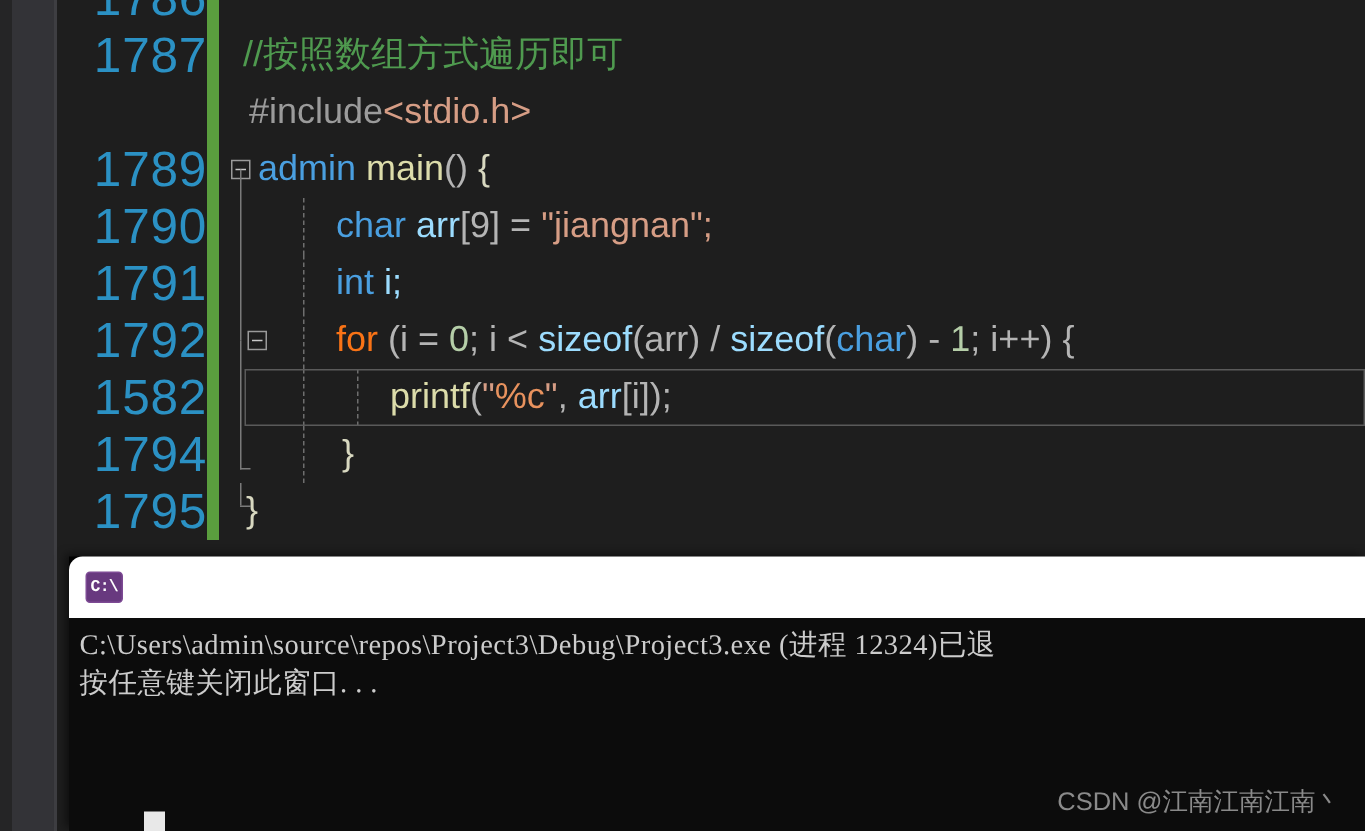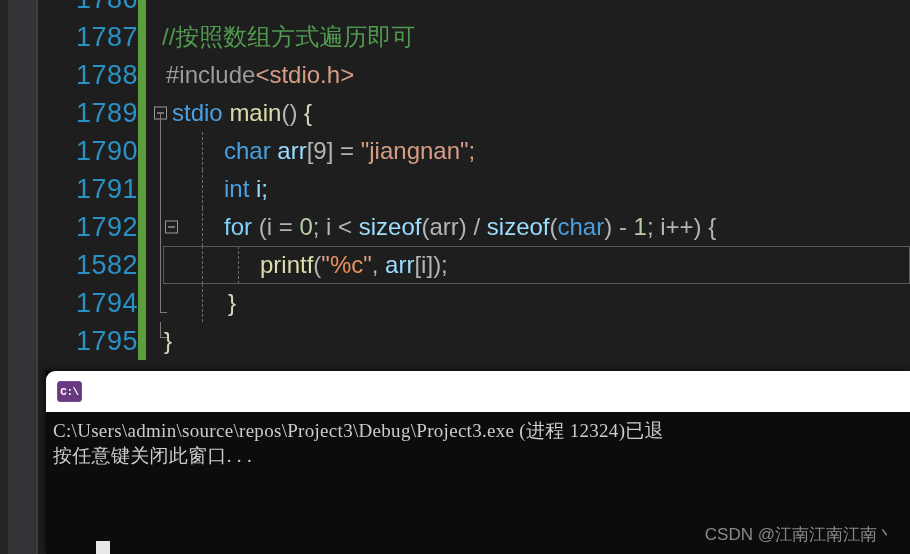--- a/index.html
+++ b/index.html
@@ -46,21 +46,21 @@
     white-space: nowrap;
   }
 
   .lineno {
     position: absolute;
     left: 0; top: 0;
     width: 100px;
     text-align: right;
     color: #2b91c4;
     font-family: "Liberation Sans", sans-serif;
-    font-size: 27px;
+    font-size: 33px;
     line-height: 38px;
     letter-spacing: 0.5px;
   }
 
   
   .changebar {
     position: absolute;
     left: 100px; top: 0;
     width: 8px; height: 100%;
     background: #5a9e3e;
@@ -125,21 +125,21 @@
     right: 0; height: 38px;
     border: 1px solid #5a5a5a;
     pointer-events: none;
   }
 
   
   .tok-comment  { color: #4f9a4f; }
   .tok-pp       { color: #9b9b9b; }
   .tok-ppfile   { color: #d69d85; }
   .tok-keyword  { color: #4a9fe0; }
-  .tok-ctrl     { color: #7dd3fc; }
+  .tok-ctrl     { color: #f97316; }
   .tok-func     { color: #dcdcaa; }
   .tok-ident    { color: #9cdcfe; }
   .tok-string   { color: #d69d85; }
   .tok-fmt      { color: #e8925e; }
   .tok-num      { color: #b5cea8; }
   .tok-op       { color: #b4b4b4; }
   .tok-plain    { color: #dcdcdc; }
   .tok-brace    { color: #d8d8c0; }
 
   
@@ -231,36 +231,35 @@
 
     <div class="code-line">
       <div class="lineno">1787</div>
       <div class="changebar"></div>
       <div class="code-text" style="left:124px;">
         <span class="tok-comment">//按照数组方式遍历即可</span>
       </div>
     </div>
 
     <div class="code-line">
-      <div class="lineno">1788</div>
       <div class="changebar"></div>
       <div class="code-text" style="left:128px;">
         <span class="tok-pp">#include</span><span class="tok-ppfile">&lt;stdio.h&gt;</span>
       </div>
     </div>
 
     <div class="code-line">
       <div class="lineno">1789</div>
       <div class="changebar"></div>
       <div class="outline-col">
         <div class="fold-box"></div>
         <div class="fold-vline half-top"></div>
       </div>
       <div class="code-text" style="left:134px;">
-        <span class="tok-keyword">stdio</span><span class="tok-plain"> </span><span class="tok-func">main</span><span class="tok-op">()</span><span class="tok-plain"> </span><span class="tok-brace">{</span>
+        <span class="tok-keyword">admin</span><span class="tok-plain"> </span><span class="tok-func">main</span><span class="tok-op">()</span><span class="tok-plain"> </span><span class="tok-brace">{</span>
       </div>
     </div>
 
     <div class="code-line">
       <div class="lineno">1790</div>
       <div class="changebar"></div>
       <div class="outline-col">
         <div class="fold-vline"></div>
       </div>
       <div class="indent-guide" style="left:164px;"></div>

